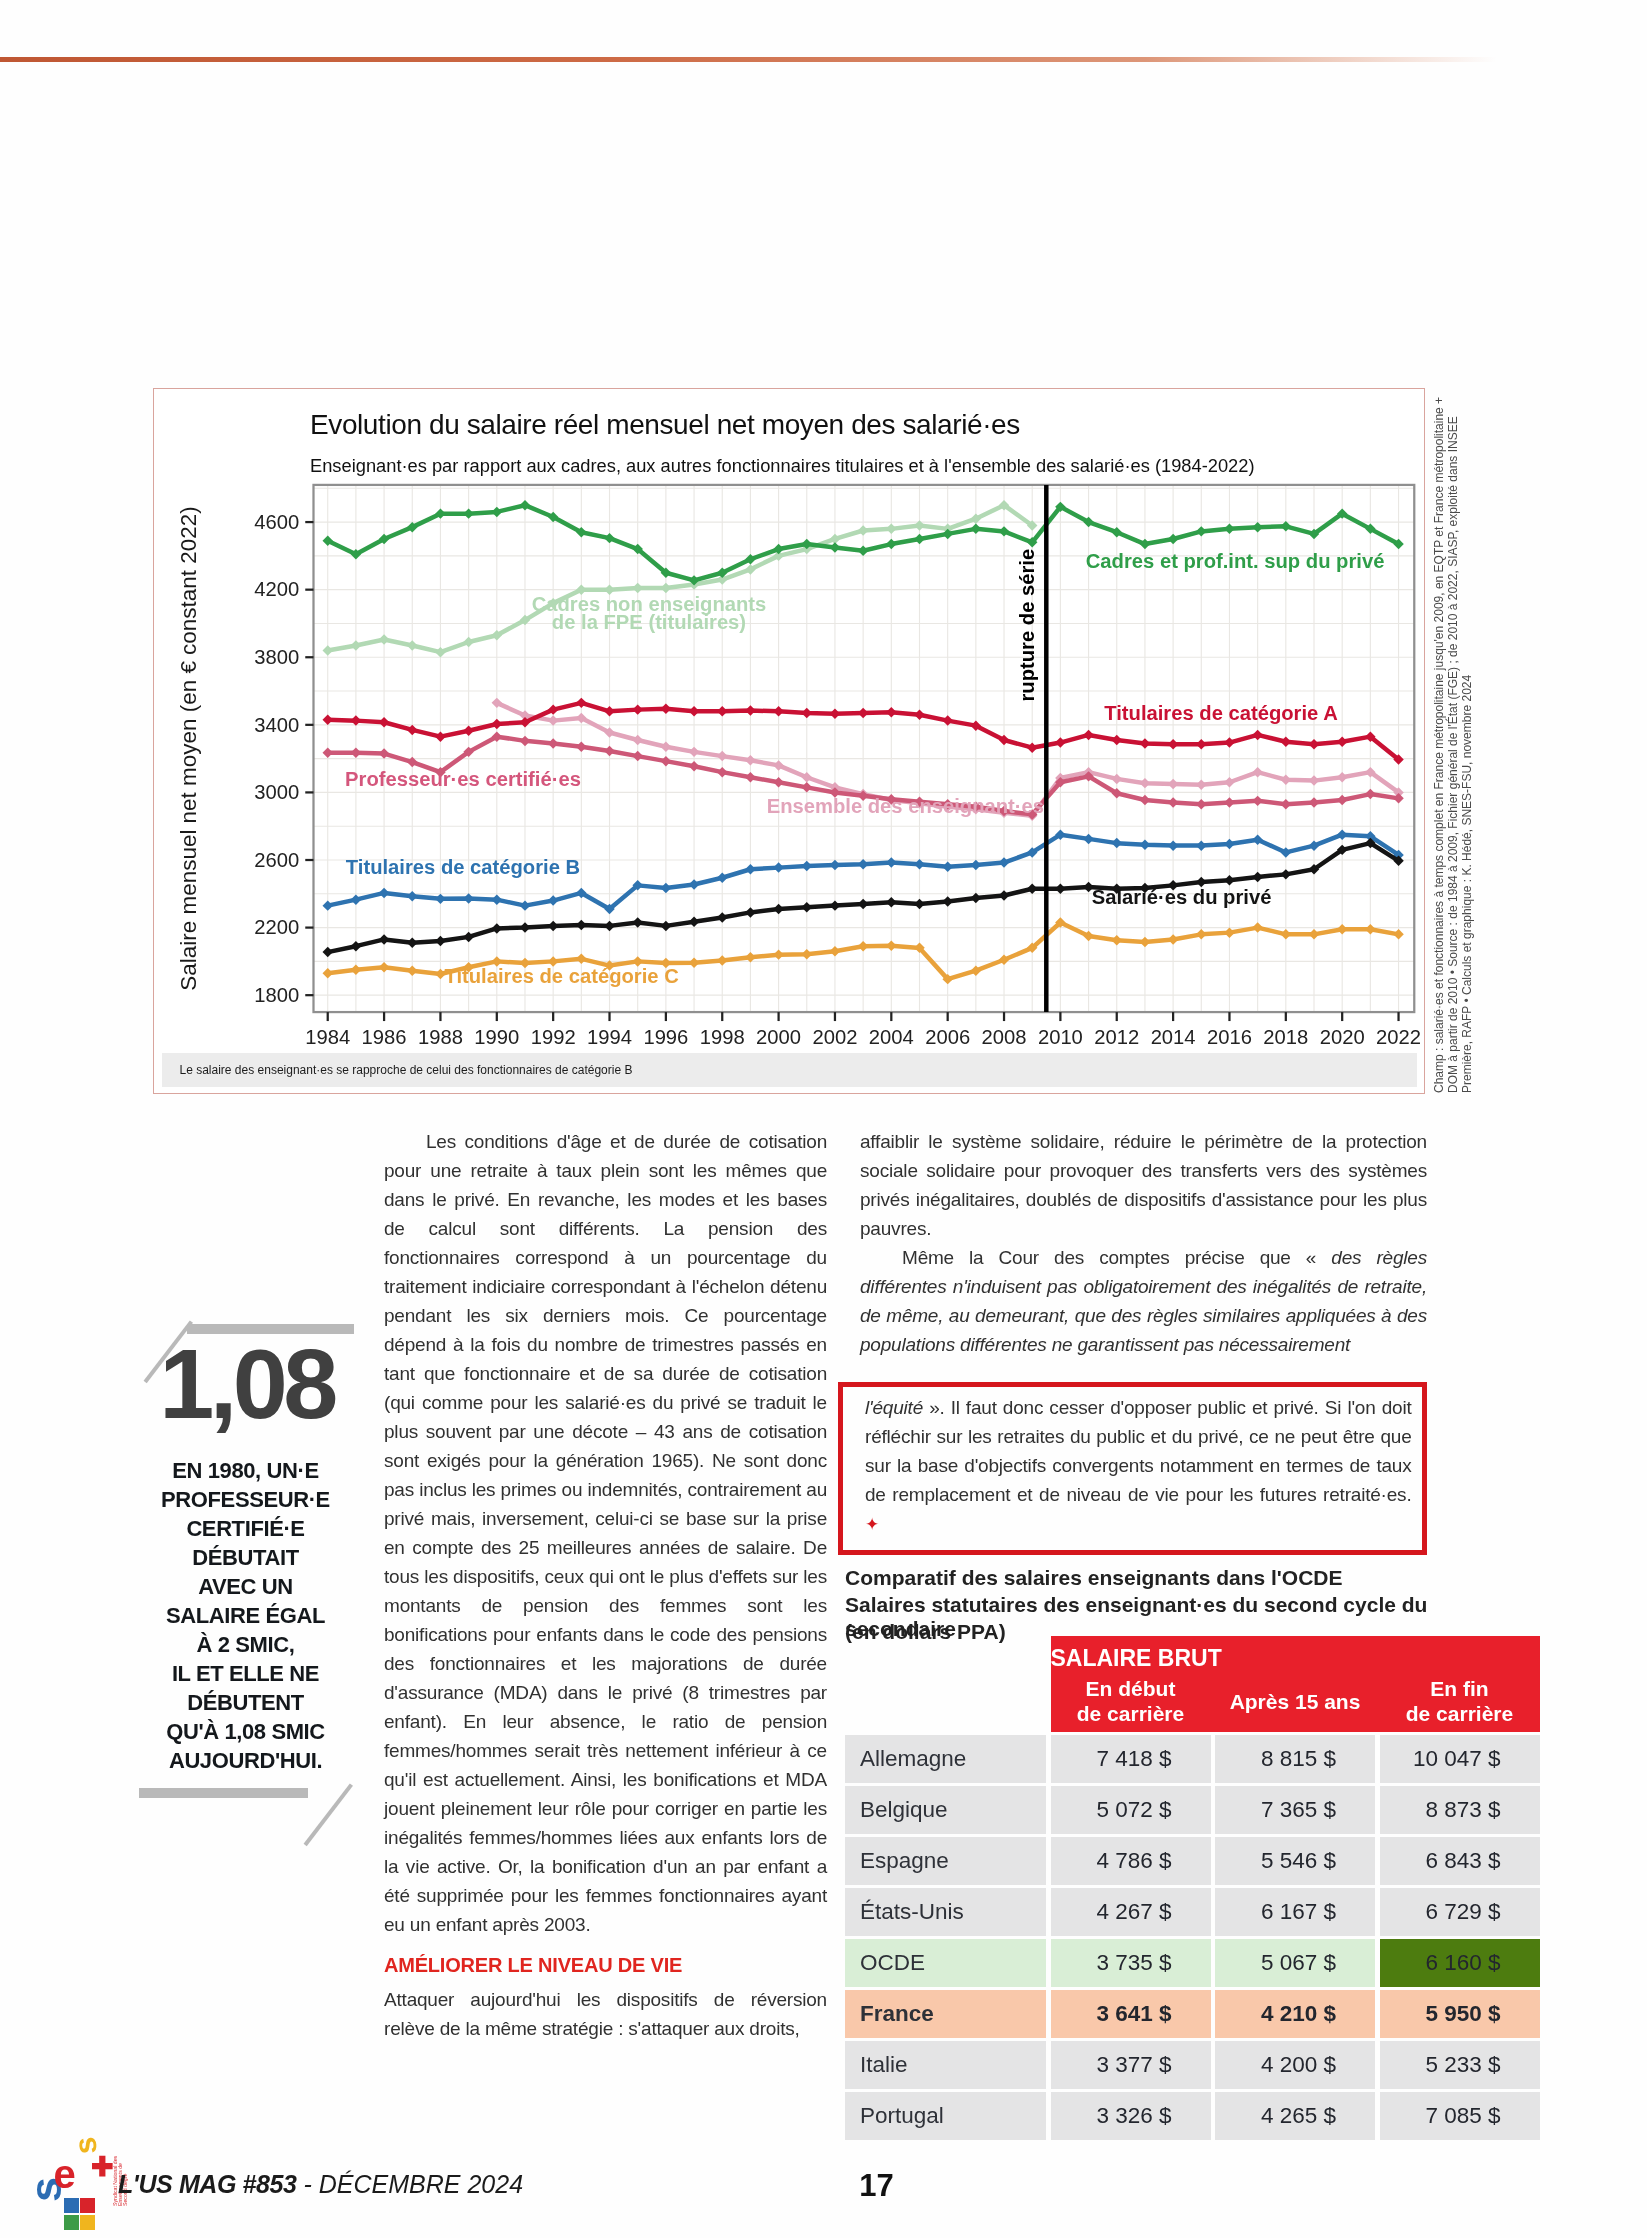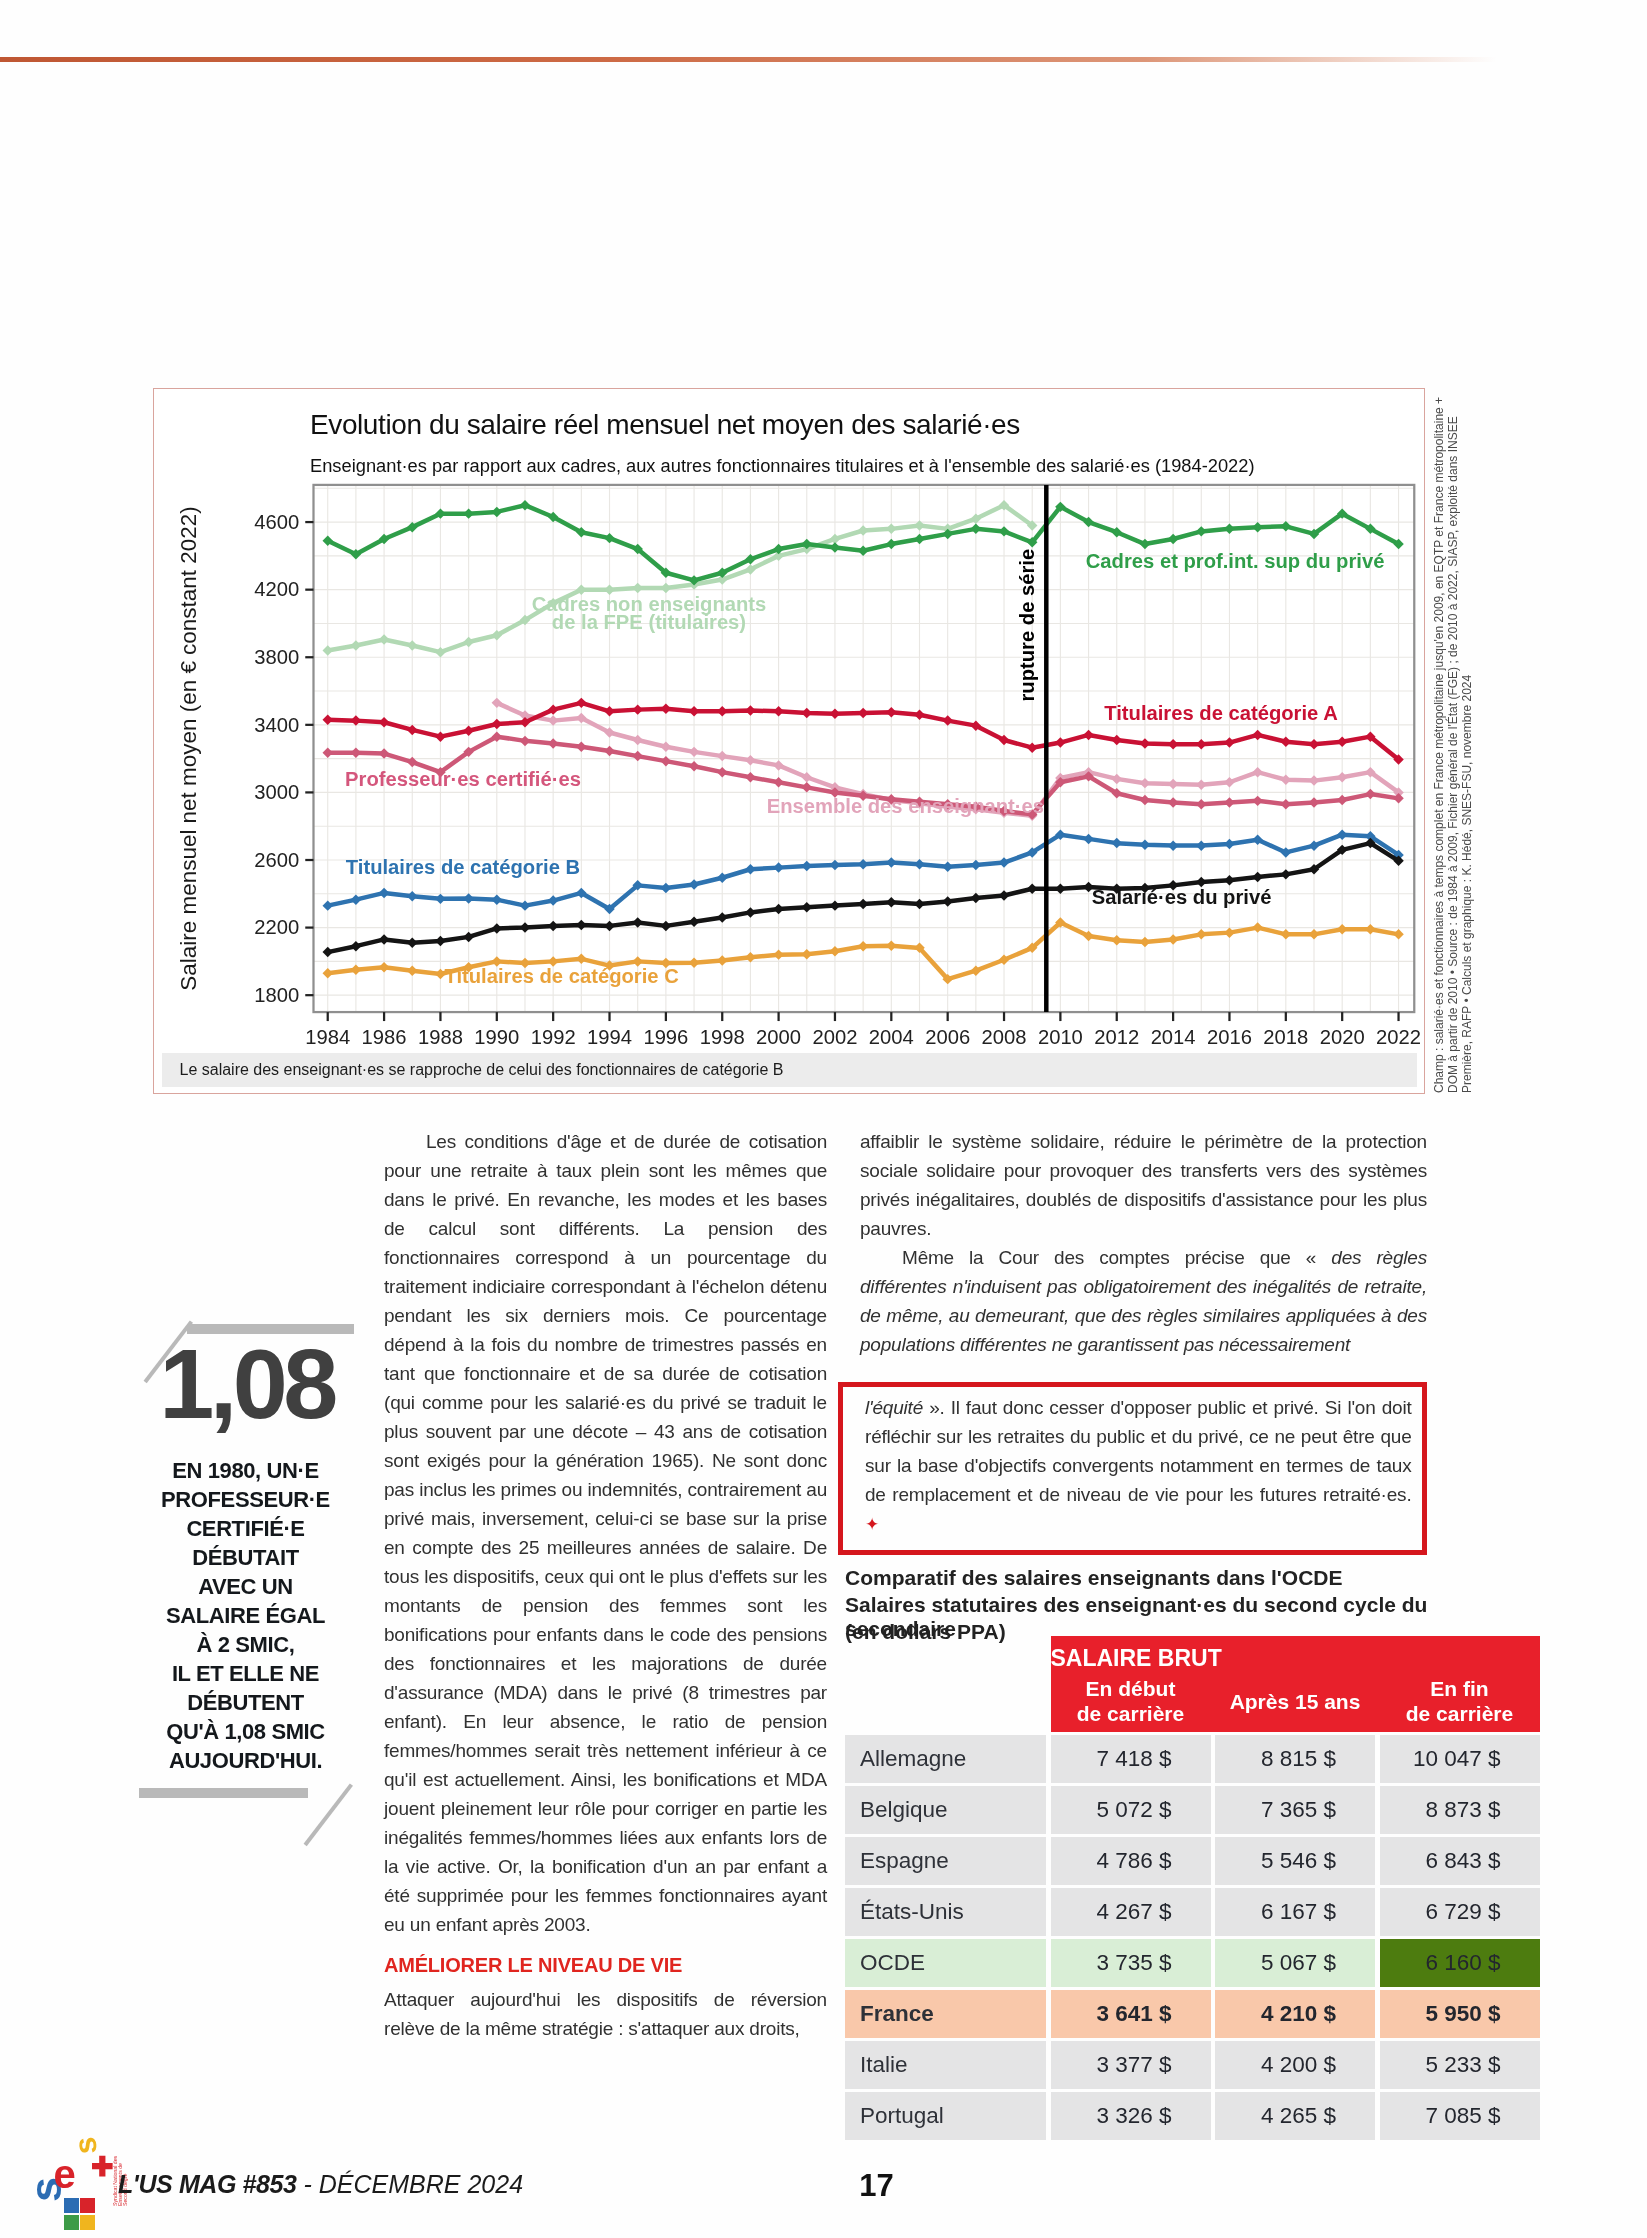--- a/index.html
+++ b/index.html
@@ -7,21 +7,21 @@
         font-family:"Liberation Sans", sans-serif;color:#313131;}
   
   .toprule{position:absolute;left:0;top:57px;width:1527px;height:5.2px;
     background:linear-gradient(to right,#bf5733 0%,#cd6a45 40%,#dd9678 75%,rgba(230,180,160,0) 98%);}
   
   .figure{position:absolute;left:153px;top:388px;width:1270px;height:704px;background:#fff;
           border:1.5px solid #d9a49d;}
   .fig-title{position:absolute;left:156px;top:19.5px;font-size:28px;color:#111;letter-spacing:-0.4px;}
   .fig-subtitle{position:absolute;left:156px;top:66px;font-size:18.3px;font-weight:normal;color:#111;}
   .fig-caption{position:absolute;left:7.5px;right:7.5px;bottom:6px;height:34px;background:#ececec;
-          font-size:16px;font-weight:500;color:#1c1c1c;line-height:34px;padding-left:18px;}
+          font-size:12px;font-weight:500;color:#1c1c1c;line-height:34px;padding-left:18px;}
   .chart-svg{position:absolute;left:0;top:0;}
   .source-note{position:absolute;left:1432px;top:389px;width:46px;height:704px;
           writing-mode:vertical-rl;transform:rotate(180deg);font-size:12px;line-height:14.2px;color:#4a4a4a;}
   
   .bar{position:absolute;background:#b9b9b9;height:9.7px;}
   .slash{position:absolute;background:#b9b9b9;height:3.7px;width:76px;transform-origin:0 50%;transform:rotate(-52.5deg);}
   .big-num{position:absolute;left:137px;top:1334px;width:219px;text-align:center;
            font-size:99px;font-weight:800;letter-spacing:-4.5px;color:#404040;line-height:1;}
   .callout-lines{position:absolute;left:133px;top:1456px;width:225px;text-align:center;
            font-size:22px;font-weight:800;line-height:29px;color:#14181c;letter-spacing:-0.4px;}

